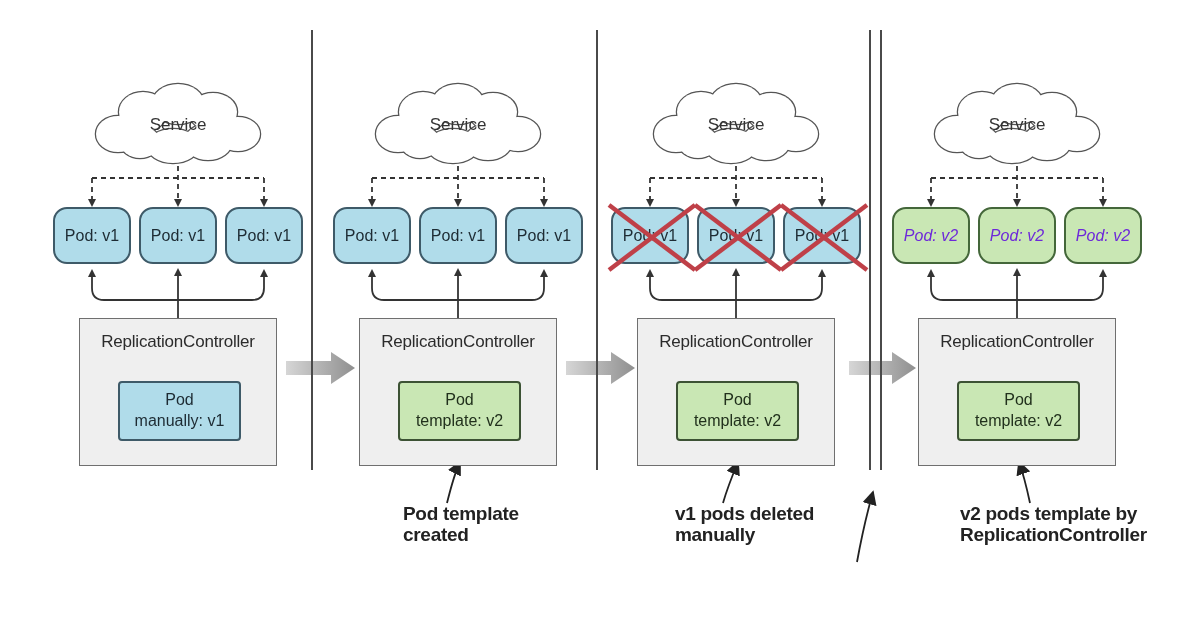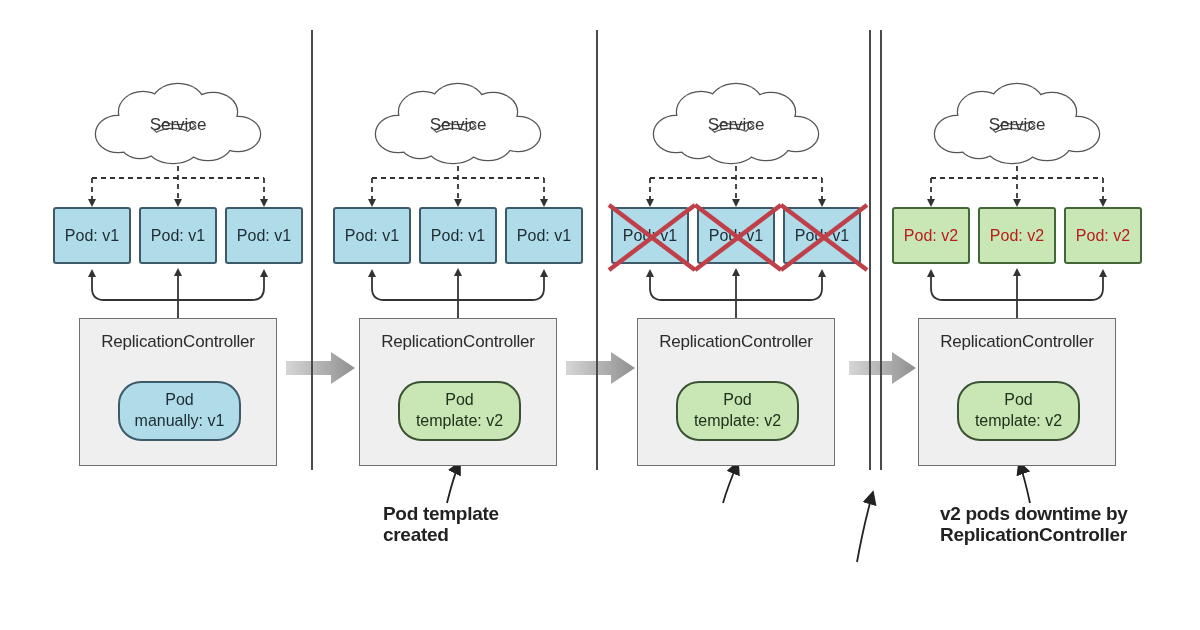--- a/index.html
+++ b/index.html
@@ -10,44 +10,44 @@
   svg{display:block;}
   .overlay{position:absolute;left:0;top:0;z-index:1;}
   .panel{position:absolute;top:0;width:280px;height:630px;z-index:2;margin-top:24px;}
   .cloud-svg{position:absolute;left:50px;top:52px;}
   .cloud-label{font-family:"Liberation Sans",sans-serif;font-size:17px;fill:#333;}
   .conn{position:absolute;left:26px;}
   .conn.top{top:142px;}
   .conn.bottom{top:242px;}
   .pod{
     position:absolute;top:183px;width:78px;height:57px;box-sizing:border-box;
-    border:2px solid #3e5a68;border-radius:3px;background:#b0dcea;
+    border:2px solid #3e5a68;border-radius:14px;background:#b0dcea;
     display:flex;align-items:center;justify-content:center;
     font-size:16px;color:#1d2b33;z-index:3;
   }
   .pod.p1{left:15px;} .pod.p2{left:101px;} .pod.p3{left:187px;}
-  .pod.green{background:#c9e7b4;border-color:#44673a;color:#b91c1c;}
+  .pod.green{background:#c9e7b4;border-color:#44673a;color:#6d28d9;font-style:italic;}
   .pod .xmark{position:absolute;left:-8px;top:-8px;pointer-events:none;}
   .rc{
     position:absolute;left:41px;top:294px;width:198px;height:148px;box-sizing:border-box;
     background:#efefef;border:1.5px solid #6f6f6f;
   }
   .rc-label{margin-top:13px;text-align:center;font-size:17px;color:#2b2b2b;letter-spacing:-0.2px;}
   .tpl{
     position:absolute;left:38px;top:62px;width:123px;height:60px;box-sizing:border-box;
-    border:2px solid #3e5a68;border-radius:23px;background:#b0dcea;
+    border:2px solid #3e5a68;border-radius:4px;background:#b0dcea;
     display:flex;flex-direction:column;align-items:center;justify-content:center;
     font-size:16px;color:#1d2b33;line-height:1.3;
   }
   .tpl.green{background:#c9e7b4;border-color:#3c5234;color:#21301c;}
   .annot{
     position:absolute;z-index:2;font-size:19px;font-weight:bold;color:#222;
     letter-spacing:-0.3px;line-height:21px;white-space:nowrap;
   }
-  .annot span{display:block;}
+  .annot span{display:block;margin-left:20px;}
 </style>
 </head>
 <body>
 
 <div class="stage">
 
   <svg class="overlay" width="1200" height="630" viewBox="0 0 1200 630">
     <defs>
       <linearGradient id="grayGrad" x1="0" y1="0" x2="1" y2="0">
         <stop offset="0" stop-color="#d6d6d6"></stop>
@@ -346,18 +346,22 @@
         <span>Pod</span>
         <span>template: v2</span>
       </div>
     </div>
   </div>
 
   <div class="annot" style="left:383px;top:503px">
     <span>Pod template</span>
     <span>created</span>
   </div>
+  <div class="annot" style="left:655px;top:503px">
+    <span>v1 pods deleted</span>
+    <span>manually</span>
+  </div>
   <div class="annot" style="left:940px;top:503px">
-    <span>v2 pods downtime by</span>
+    <span>v2 pods template by</span>
     <span>ReplicationController</span>
   </div>
 
 </div>
 
 </body></html>

